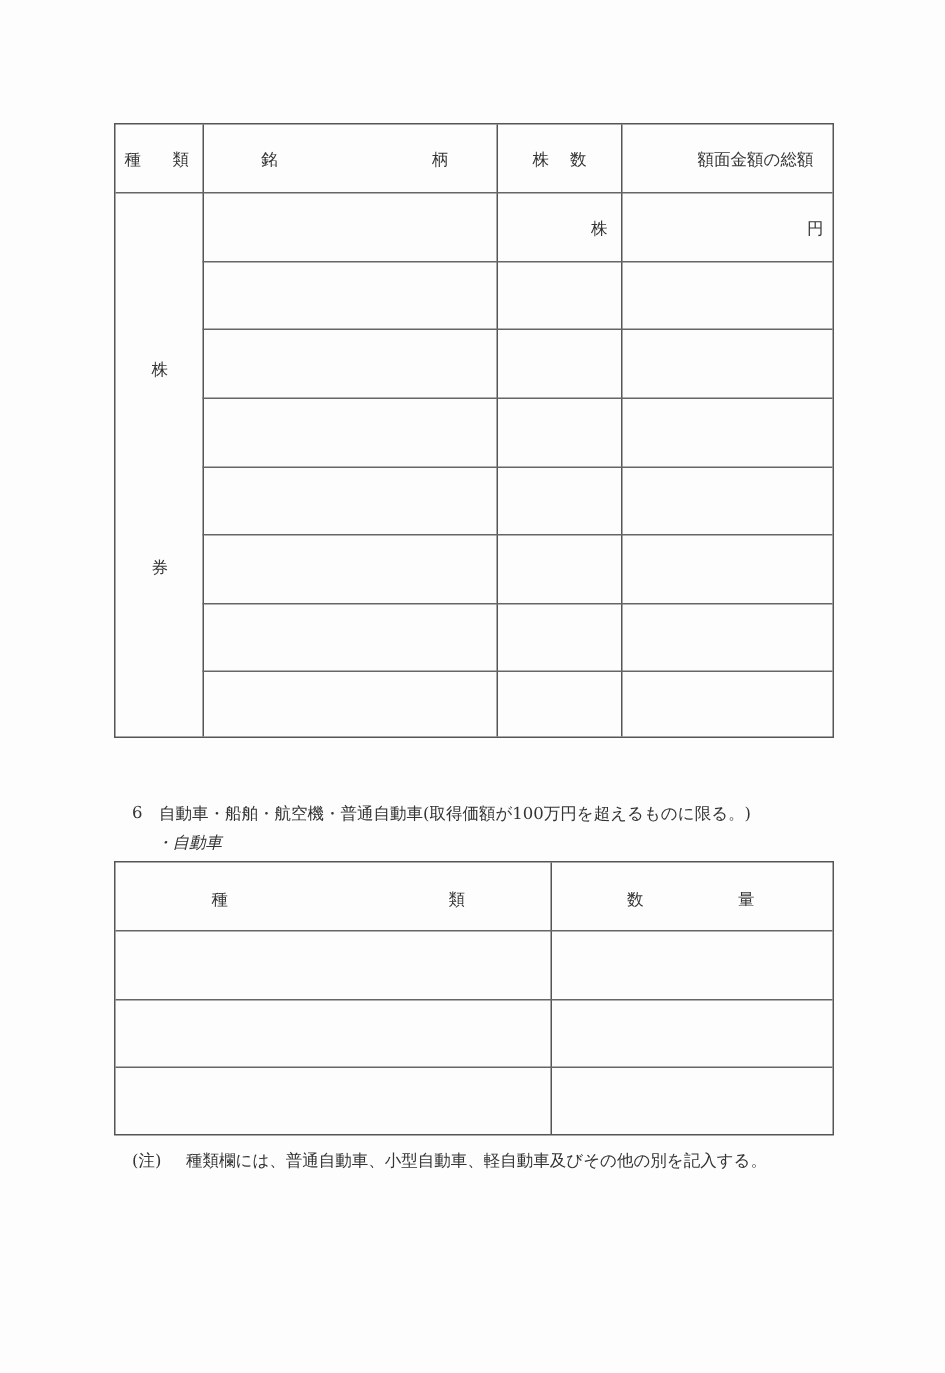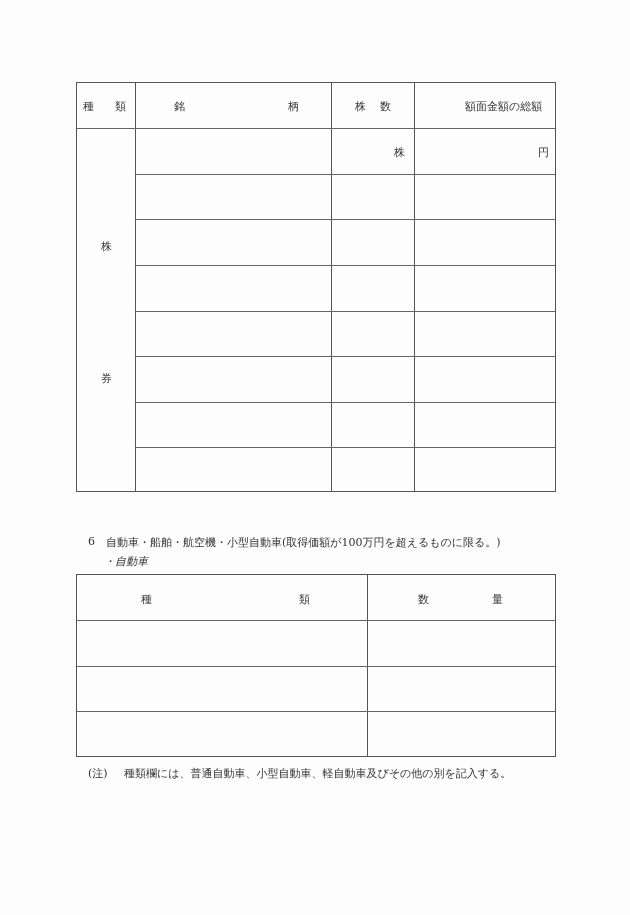--- a/index.html
+++ b/index.html
@@ -45,21 +45,21 @@
   <span class="cell-text" style="left:388px; top:16px;">額面金額の総額</span>
 
   <span class="cell-text" style="left:24px; top:156px;">株</span>
   <span class="cell-text" style="left:24px; top:288px;">券</span>
 
   <span class="cell-text" style="left:317px; top:62px;">株</span>
   <span class="cell-text" style="left:461px; top:62px;">円</span>
 </div>
 
 <span class="note" style="left:88px; top:535px;">6</span>
-<span class="note" style="left:106px; top:535px;">自動車・船舶・航空機・小型自動車(取得価額が100万円を超えるものに限る。)</span>
+<span class="note" style="left:106px; top:535px;">自動車・船舶・航空機・普通自動車(取得価額が100万円を超えるものに限る。)</span>
 <span class="note" style="left:104px; top:554px;font-style:italic;">・自動車</span>
 
 <div class="t2">
   <div class="vline" style="left:290px;"></div>
   <div class="hline" style="left:0; right:0; top:45px;"></div>
   <div class="hline" style="left:0; right:0; top:91px;"></div>
   <div class="hline" style="left:0; right:0; top:136px;"></div>
 
   <span class="cell-text" style="left:64px; top:17px;">種</span>
   <span class="cell-text" style="left:222px; top:17px;">類</span>

